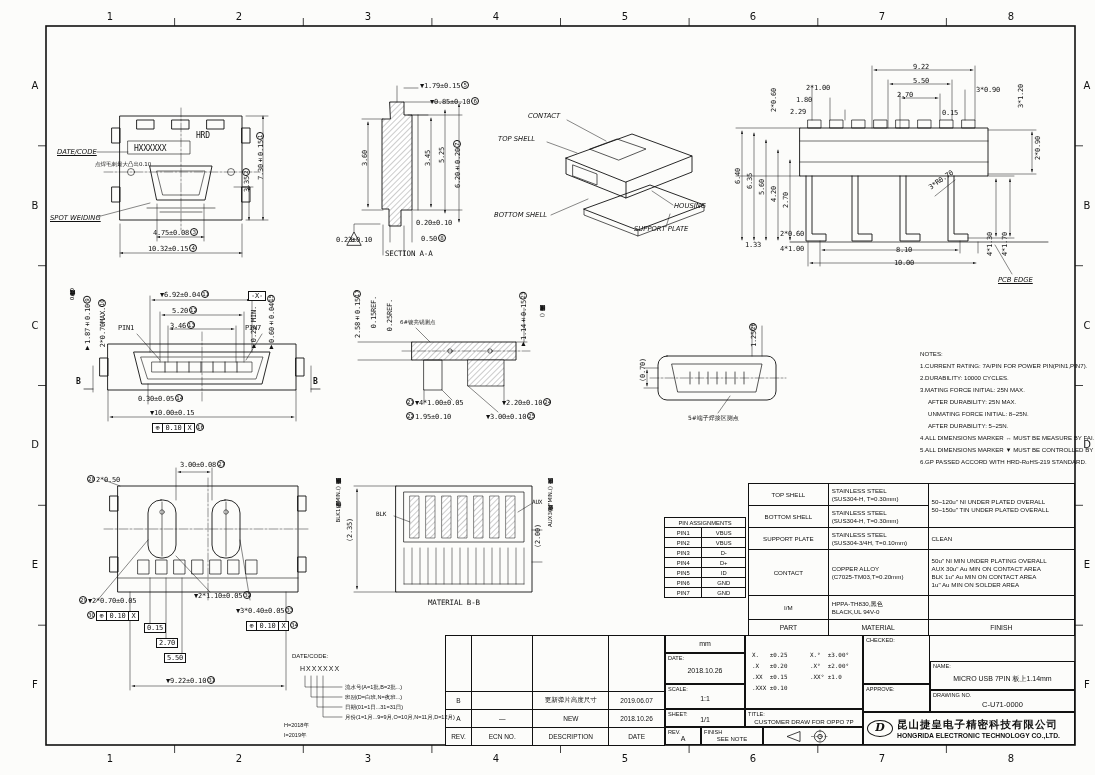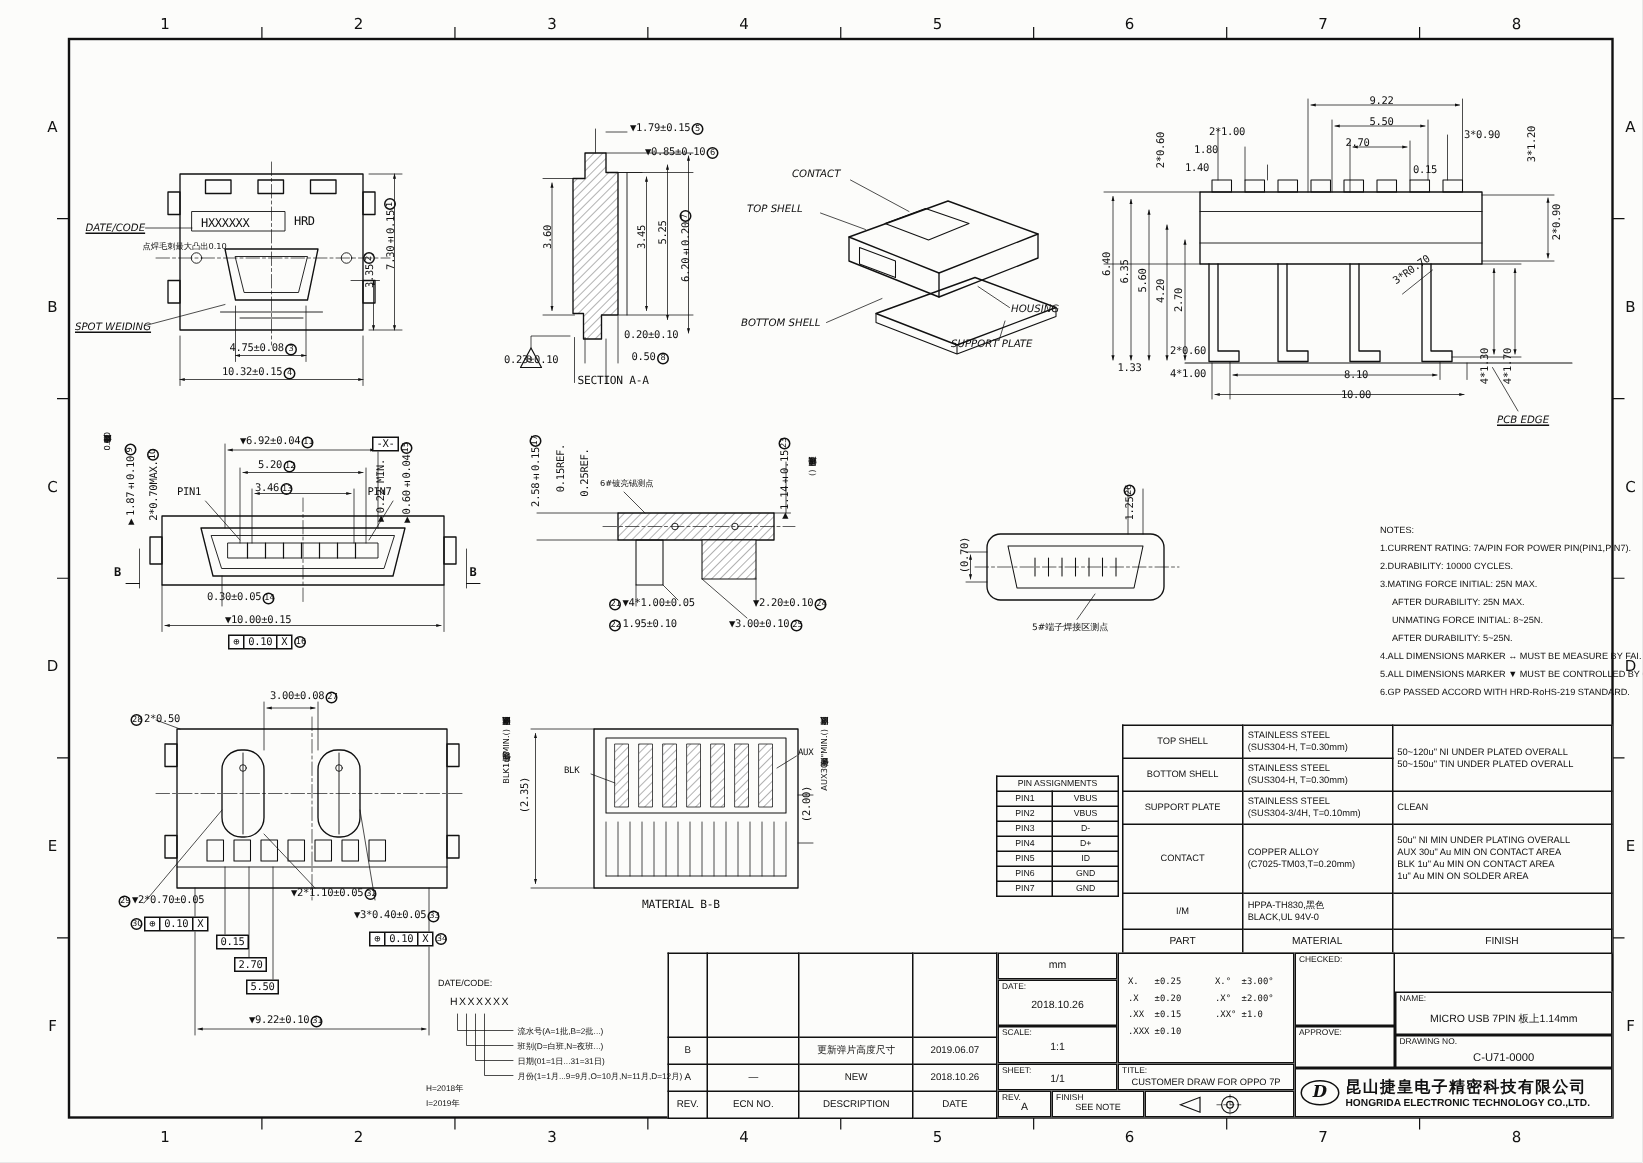--- a/index.html
+++ b/index.html
@@ -234,21 +234,21 @@
   <span class="g" style="left:24px;top:679px">F</span>
   <span class="g" style="left:1076px;top:80px">A</span>
   <span class="g" style="left:1076px;top:200px">B</span>
   <span class="g" style="left:1076px;top:320px">C</span>
   <span class="g" style="left:1076px;top:439px">D</span>
   <span class="g" style="left:1076px;top:559px">E</span>
   <span class="g" style="left:1076px;top:679px">F</span>
 
   <span class="lbl u" style="left:57px;top:148px">DATE/CODE</span>
   <span class="dim" style="left:134px;top:144px;font-size:8px">HXXXXXX</span>
-  <span class="dim" style="left:196px;top:143px;font-size:8px;font-weight:normal">HRD</span>
+  <span class="dim" style="left:196px;top:131px;font-size:8px;font-weight:normal">HRD</span>
   <span class="cn" style="left:95px;top:161px">点焊毛刺最大凸出0.10</span>
   <span class="lbl u" style="left:50px;top:214px">SPOT WEIDING</span>
   <span class="dim v" style="left:255px;top:132px">7.30±0.15<span class="circ">1</span></span>
   <span class="dim v" style="left:241px;top:168px">3.35<span class="circ">2</span></span>
   <span class="dim" style="left:153px;top:228px">4.75±0.08<span class="circ">3</span></span>
   <span class="dim" style="left:148px;top:244px">10.32±0.15<span class="circ">4</span></span>
 
   <span class="dim" style="left:420px;top:81px">▼1.79±0.15<span class="circ">5</span></span>
   <span class="dim" style="left:430px;top:97px">▼0.85±0.10<span class="circ">6</span></span>
   <span class="dim v" style="left:361px;top:150px">3.60</span>
@@ -265,21 +265,21 @@
   <span class="lbl" style="left:498px;top:135px">TOP SHELL</span>
   <span class="lbl" style="left:494px;top:211px">BOTTOM SHELL</span>
   <span class="lbl" style="left:674px;top:202px">HOUSING</span>
   <span class="lbl" style="left:634px;top:225px">SUPPORT PLATE</span>
 
   <span class="dim" style="left:913px;top:63px">9.22</span>
   <span class="dim" style="left:913px;top:77px">5.50</span>
   <span class="dim" style="left:897px;top:91px">2.70</span>
   <span class="dim" style="left:806px;top:84px">2*1.00</span>
   <span class="dim" style="left:796px;top:96px">1.80</span>
-  <span class="dim" style="left:790px;top:108px">1.40</span>
+  <span class="dim" style="left:790px;top:108px">2.29</span>
   <span class="dim v" style="left:770px;top:88px">2*0.60</span>
   <span class="dim" style="left:976px;top:86px">3*0.90</span>
   <span class="dim v" style="left:1017px;top:84px">3*1.20</span>
   <span class="dim" style="left:942px;top:109px">0.15</span>
   <span class="dim v" style="left:1034px;top:136px">2*0.90</span>
   <span class="dim v" style="left:734px;top:168px">6.40</span>
   <span class="dim v" style="left:746px;top:173px">6.35</span>
   <span class="dim v" style="left:758px;top:179px">5.60</span>
   <span class="dim v" style="left:770px;top:186px">4.20</span>
   <span class="dim v" style="left:782px;top:192px">2.70</span>

